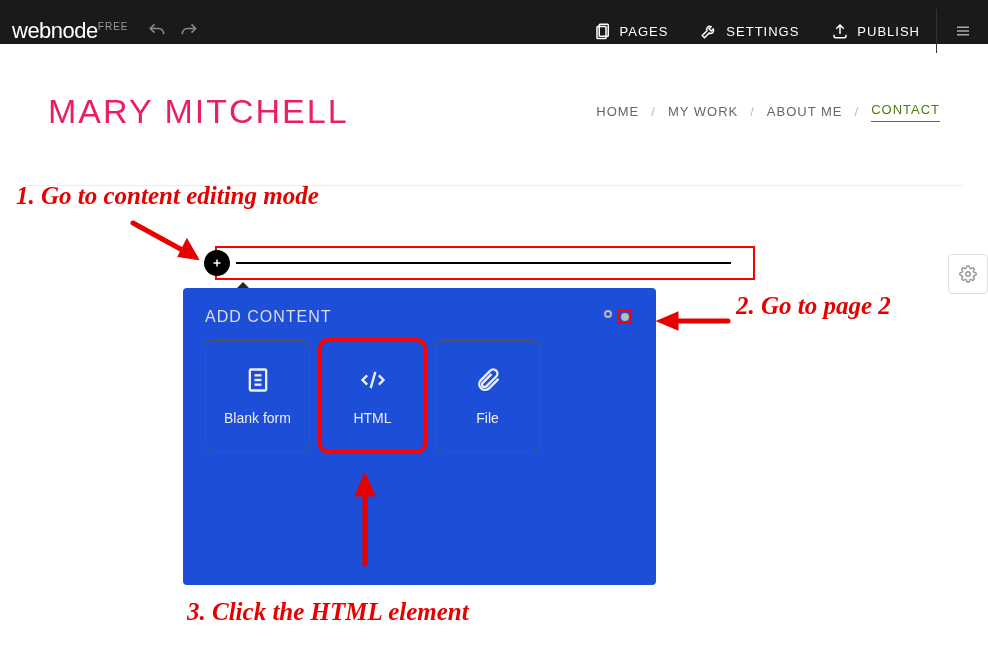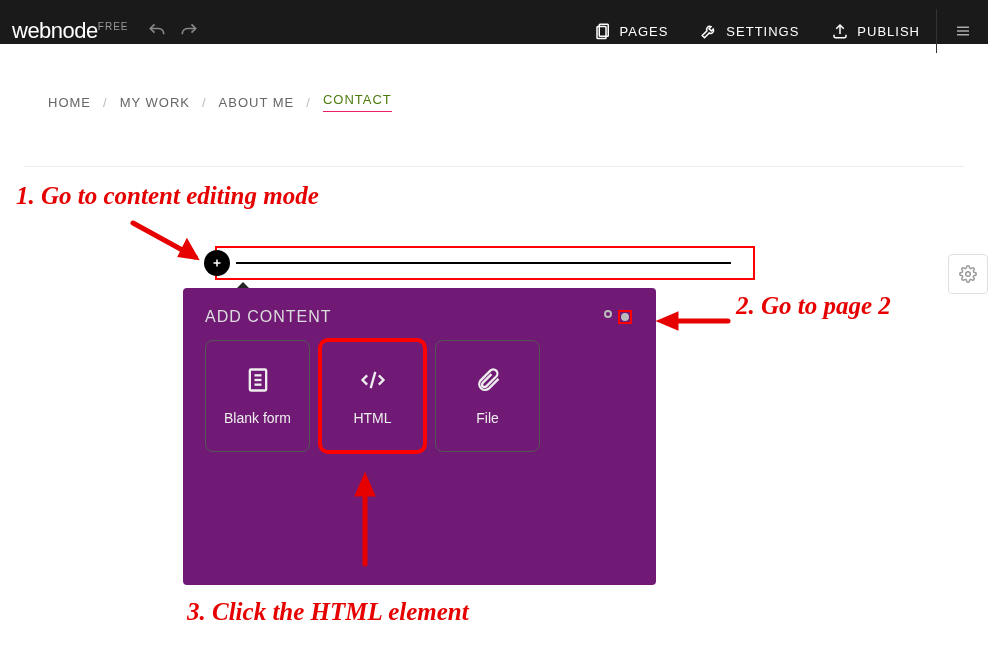--- a/index.html
+++ b/index.html
@@ -29,21 +29,21 @@
   
   .gear-box { position:absolute; right:0px; top:254px; width:40px; height:40px; border:1px solid #e0e0e0; border-radius:4px; display:flex; align-items:center; justify-content:center; color:#999; background:#fff; cursor:pointer;}
 
   
   .insert-wrap { position:absolute; left:215px; top:246px; width:540px; height:34px; border:2px solid red; display:flex; align-items:center; }
   .insert-plus { width:26px; height:26px; border-radius:50%; background:#000; color:#fff; display:flex; align-items:center; justify-content:center; position:relative; left:-13px; font-size:16px; cursor:pointer;}
   .insert-line { height:2px; background:#000; flex:1; margin-right:22px; margin-left:-7px;}
   .insert-tail { position:absolute; left:235px; top:282px; width:0; height:0; border-left:8px solid transparent; border-right:8px solid transparent; border-bottom:8px solid #262626;}
 
   
-  .panel { position:absolute; left:183px; top:288px; width:473px; height:297px; background:#701a75; color:#eee; border-radius:4px; padding:20px 22px; }
+  .panel { position:absolute; left:183px; top:288px; width:473px; height:297px; background:#1d4ed8; color:#eee; border-radius:4px; padding:20px 22px; }
   .panel-head { display:flex; align-items:center; justify-content:space-between; margin-bottom:14px;}
   .panel-title { font-size:16px; letter-spacing:1px; color:#ddd;}
   .dots { display:flex; gap:6px; padding:2px;}
   .dot { width:8px; height:8px; border-radius:50%; border:2px solid #bbb; cursor:pointer;}
   .dot.active { background:#bbb; }
   .dot-highlight { border:2px solid red; padding:1px; display:inline-flex;}
 
   .tiles { display:flex; gap:10px; }
   .tile { width:105px; height:112px; border:1px solid #555; border-radius:8px; display:flex; flex-direction:column; align-items:center; justify-content:center; gap:16px; cursor:pointer; color:#eee; font-size:14px;}
   .tile svg { stroke:#eee; }
@@ -107,20 +107,21 @@
     <svg width="18" height="18" viewBox="0 0 24 24" fill="none" stroke="#aaa" stroke-width="2">
         <line x1="4" y1="7" x2="20" y2="7"></line>
         <line x1="4" y1="12" x2="20" y2="12"></line>
         <line x1="4" y1="17" x2="20" y2="17"></line>
       </svg>
   </div>
 </div>
 
 <div class="page-area">
   <div class="page-header">
+    <div class="site-title">MARY MITCHELL</div>
     <div class="nav">
       <span class="nav-link">HOME</span>
       <span class="nav-sep">/</span>
       <span class="nav-link">MY WORK</span>
       <span class="nav-sep">/</span>
       <span class="nav-link">ABOUT ME</span>
       <span class="nav-sep">/</span>
       <span class="nav-link active">CONTACT</span>
     </div>
   </div>

